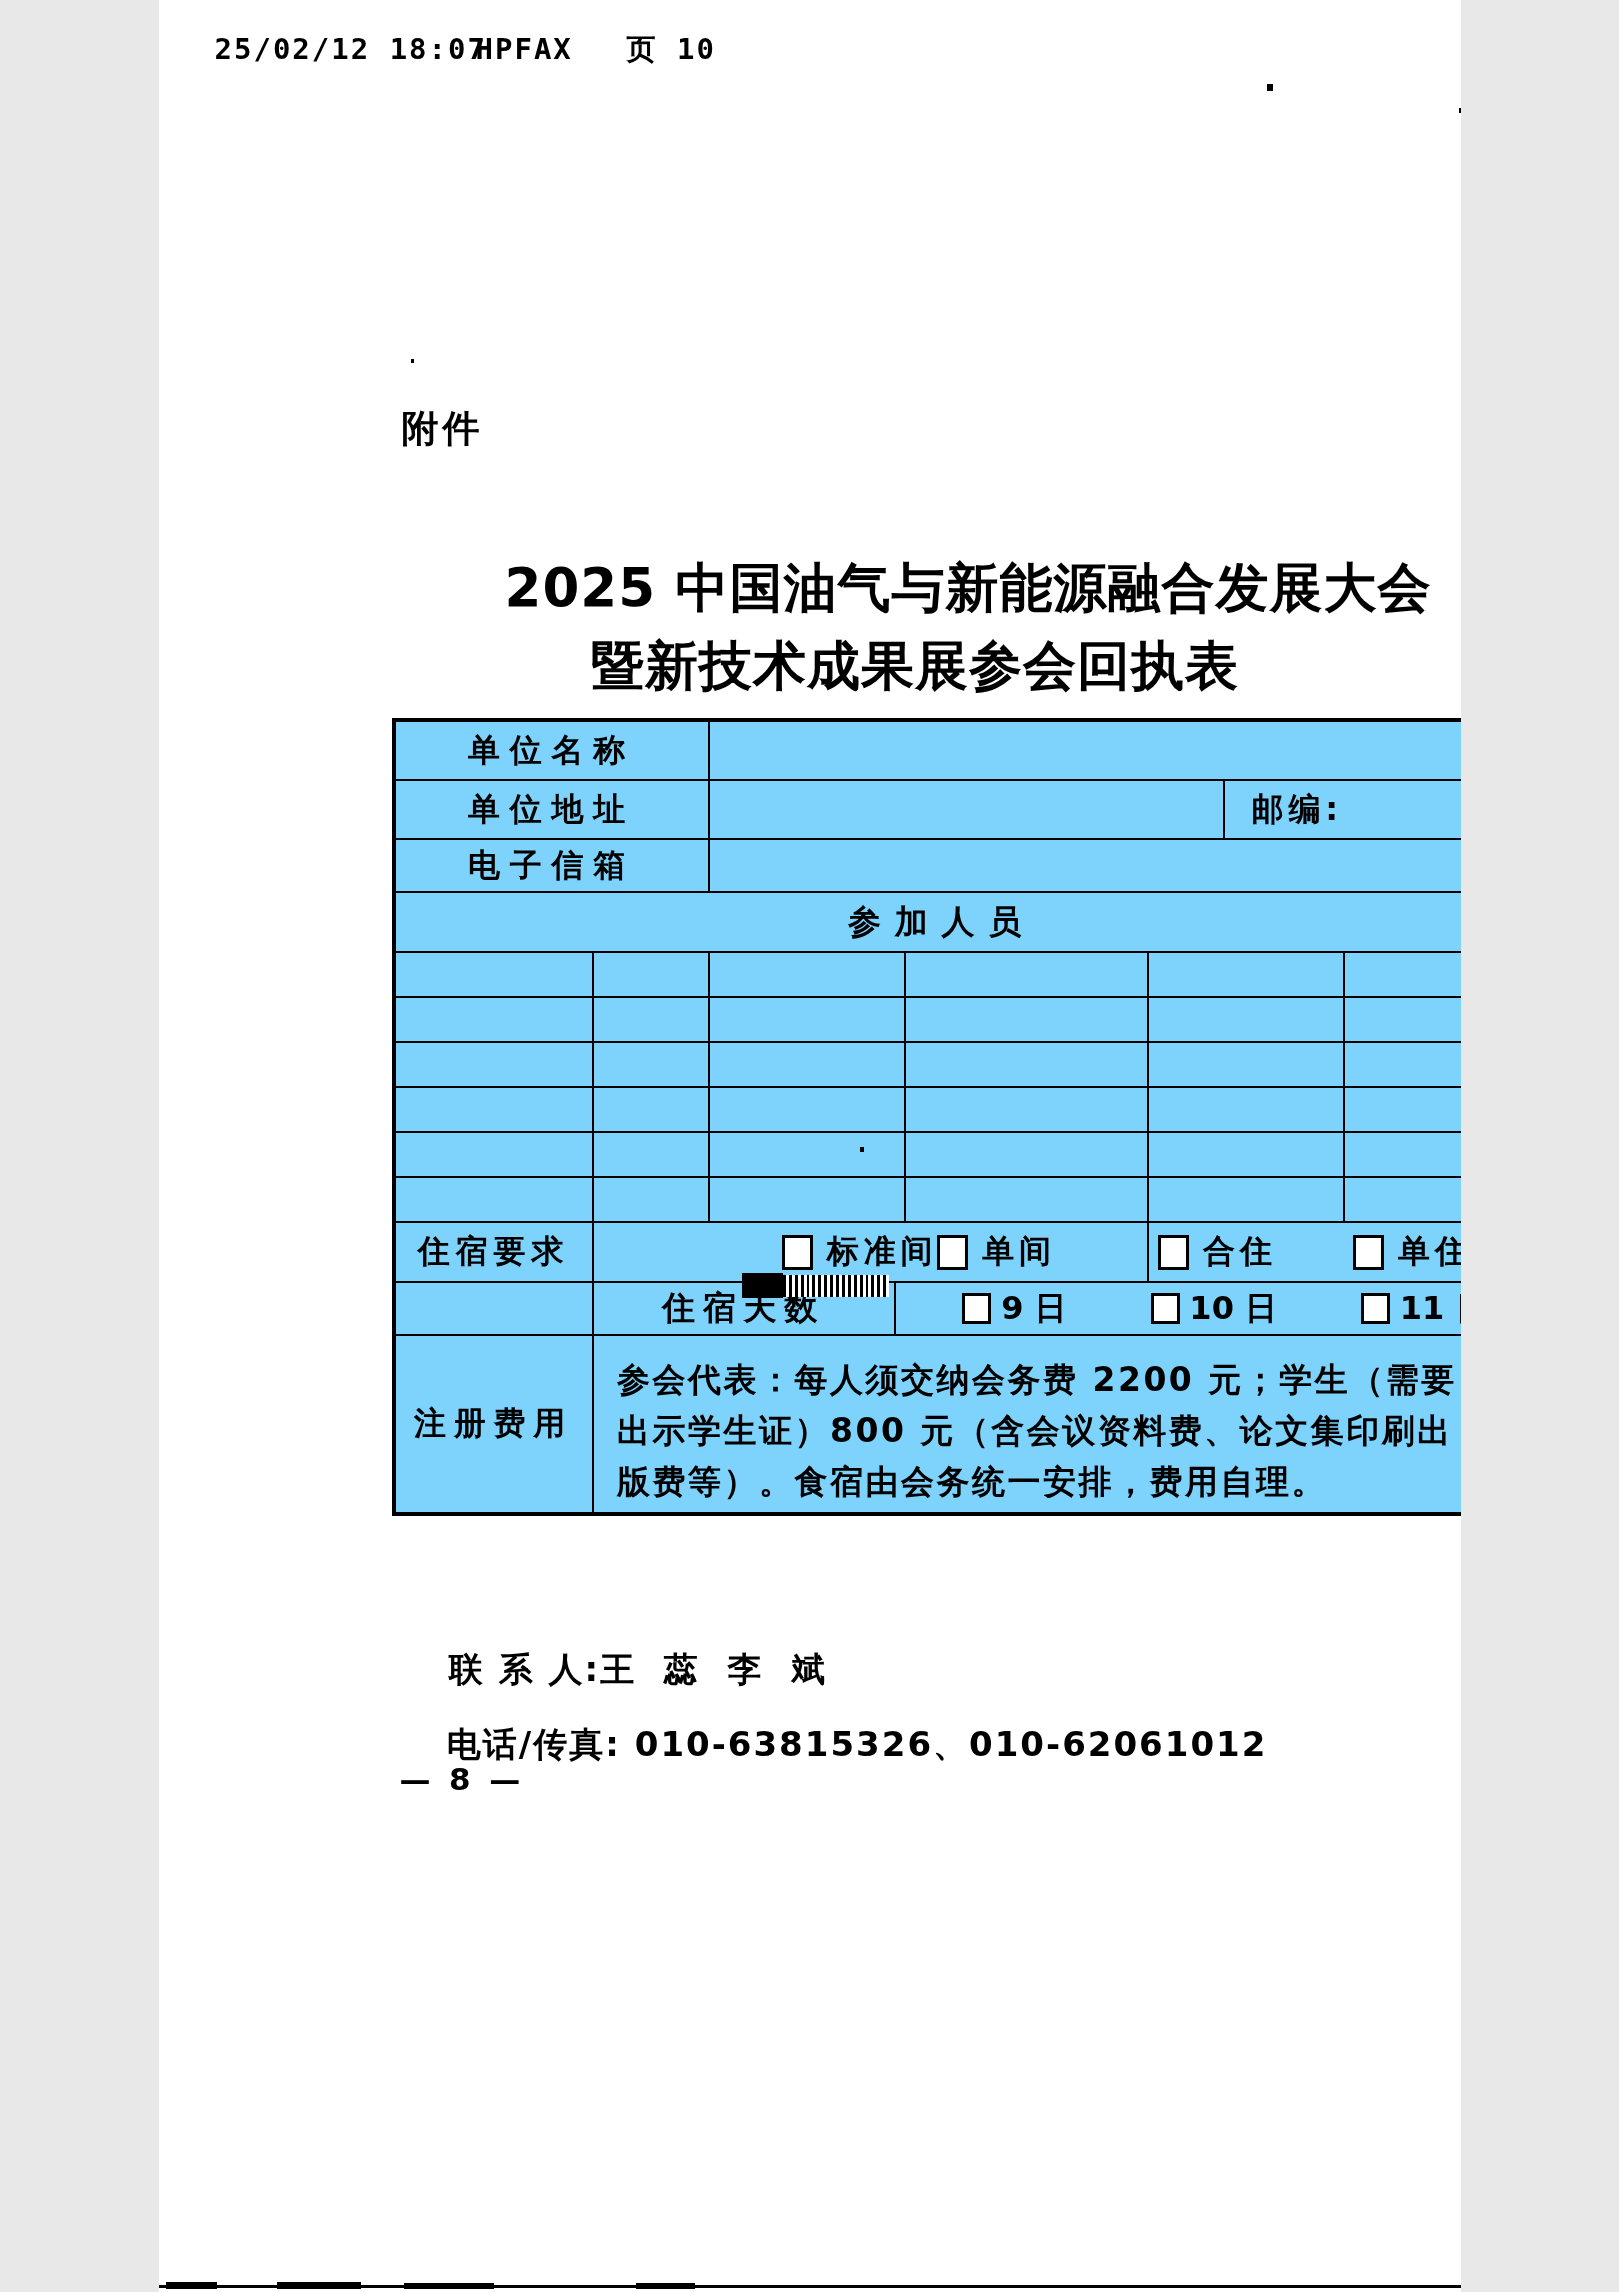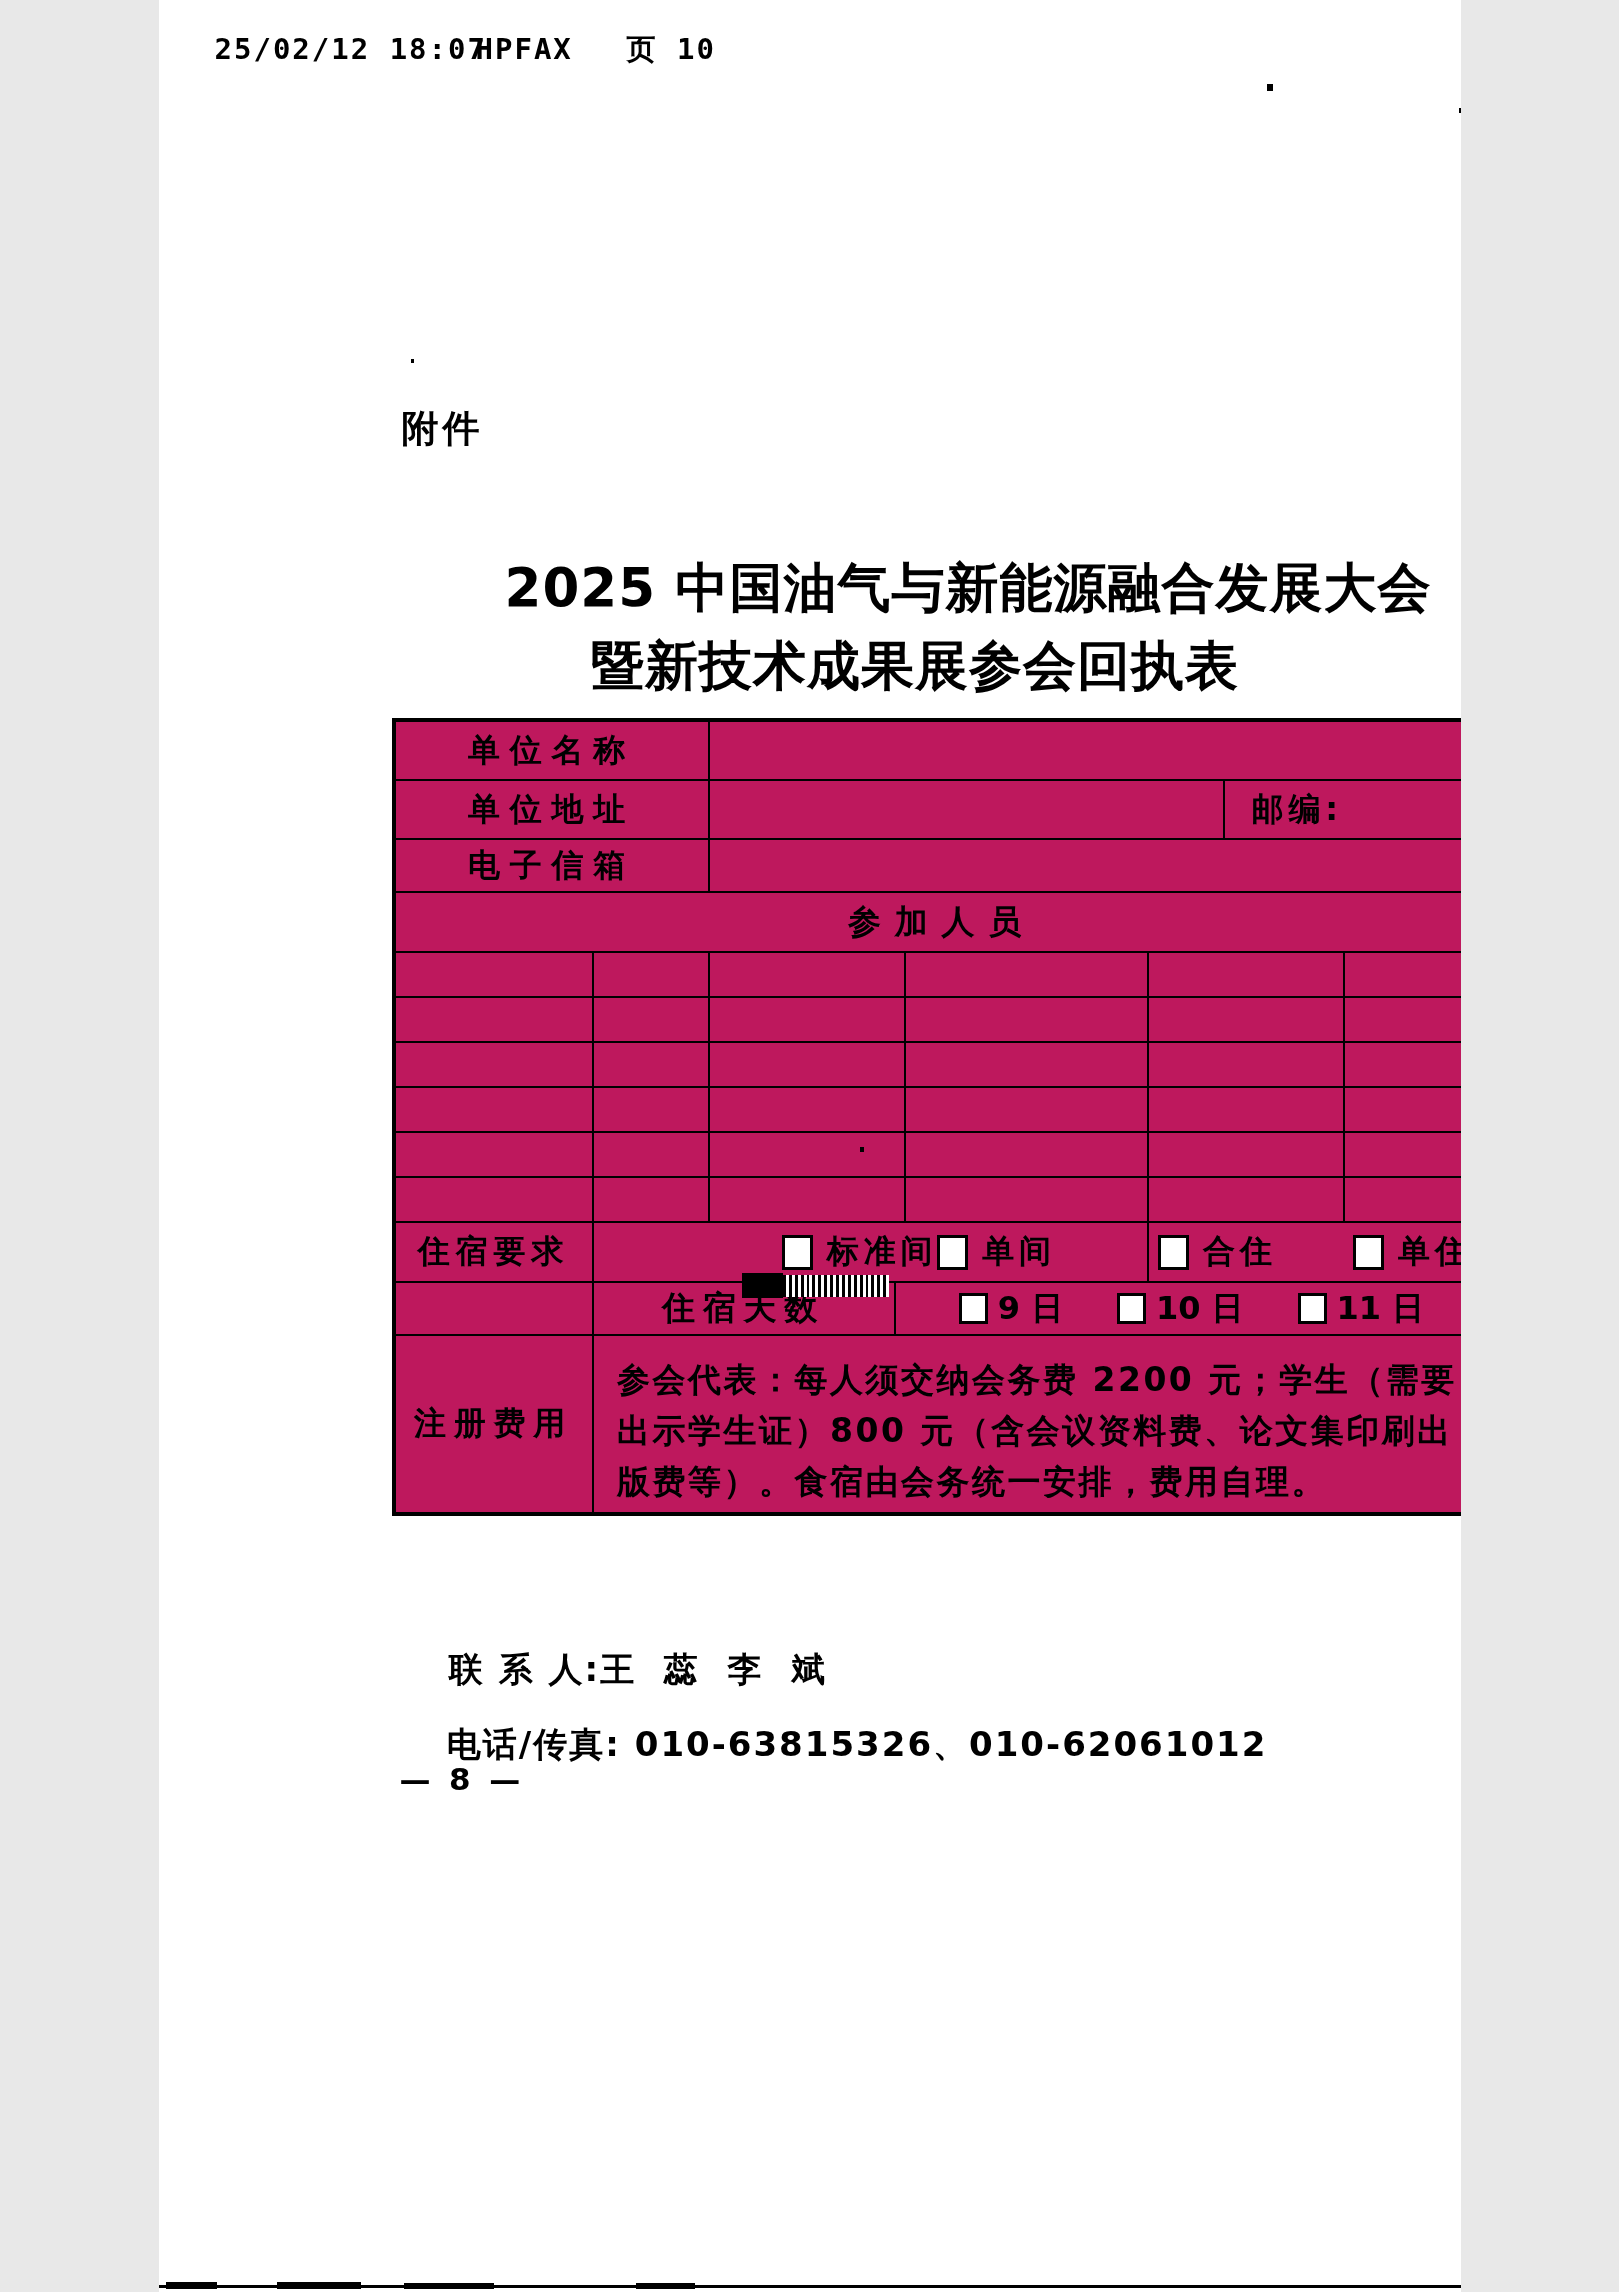--- a/index.html
+++ b/index.html
@@ -12,21 +12,21 @@
   .fax-header{position:absolute;left:0;top:0;width:100%;height:88px;}
   .fax-header span{position:absolute;font-family:"DejaVu Sans Mono",monospace;font-size:29px;letter-spacing:2px;white-space:pre;}
   .fh-datetime{left:56px;top:32px;}
   .fh-device{left:317px;top:32px;}
   .fh-page{left:468px;top:30px;}
   
   .attachment{position:absolute;left:243px;top:404px;font-size:37px;letter-spacing:3.9px;text-align:center;}
   .doc-title{position:absolute;left:0;top:549px;width:1619px;text-align:center;font-size:53px;line-height:78px;letter-spacing:1px;}
   .title-l2{position:relative;left:-53px;}
   
-  .tbl{position:absolute;left:233px;top:718px;width:1100px;border:4.9px solid #000;box-sizing:border-box;background:#be185d;}
+  .tbl{position:absolute;left:233px;top:718px;width:1100px;border:4.9px solid #000;box-sizing:border-box;background:#7dd3fc;}
   .trow{display:flex;border-bottom:2.9px solid #000;box-sizing:border-box;align-items:stretch;}
   .tbl > .trow:last-child{border-bottom:none;}
   #empty-rows .trow:last-child{border-bottom:2.9px solid #000;}
   .cell{border-right:2.9px solid #000;box-sizing:border-box;display:flex;align-items:center;justify-content:center;font-size:32px;overflow:hidden;}
   .cell.last{border-right:none;flex:1;}
   .h60{height:59px}.h54{height:53px}.h61{height:60px}.h57{height:56px}.h46{height:45px}.h180{height:176px}
   .w-label{width:314px;flex:none;}
   .w525{width:515px;flex:none;}
   .c1{width:198px;flex:none;}.c2{width:116px;flex:none;}.c3{width:196px;flex:none;}
   .c4{width:243px;flex:none;}.c5{width:196px;flex:none;}
@@ -34,21 +34,21 @@
   .lbl{letter-spacing:9.8px;}
   .colhead{letter-spacing:2px;}
   .postcode-cell{justify-content:flex-start;padding-left:27px;letter-spacing:4.9px;}
   .section-head{letter-spacing:13.7px;font-size:33px;}
   
   .cb{width:31px;height:35px;border:3.9px solid #000;box-sizing:border-box;flex:none;display:inline-block;background:#fff;}
   .cb-sm{width:29px;height:31px;}
   .opts-left{justify-content:center;padding-left:98px;}
   .opts-right{justify-content:space-between;padding:0 15.7px 0 9.8px;}
   .opt{display:flex;align-items:center;gap:13.7px;letter-spacing:4.9px;}
-  .days-cell{justify-content:center;gap:54px;}
+  .days-cell{justify-content:flex-end;gap:84px;}
   .day-item{display:flex;align-items:center;gap:9.8px;white-space:pre;}
   .stay-label{letter-spacing:7.8px;font-size:33px;}
   .acc-label{letter-spacing:5.9px;}
   .fee-label{letter-spacing:7.8px;}
   .fee-text{display:block;padding:17.6px 19.6px 0 23.5px;font-size:33px;line-height:1.55;letter-spacing:2.5px;text-align:left;}
   
   .foot-line{position:absolute;font-size:34px;white-space:pre;letter-spacing:2px;}
   .contact-line{left:235px;top:1607px;}
   .phone-line{left:233px;top:1682px;}
   .page-num{position:absolute;left:241px;top:1761px;font-size:31px;letter-spacing:3.9px;white-space:pre;}

